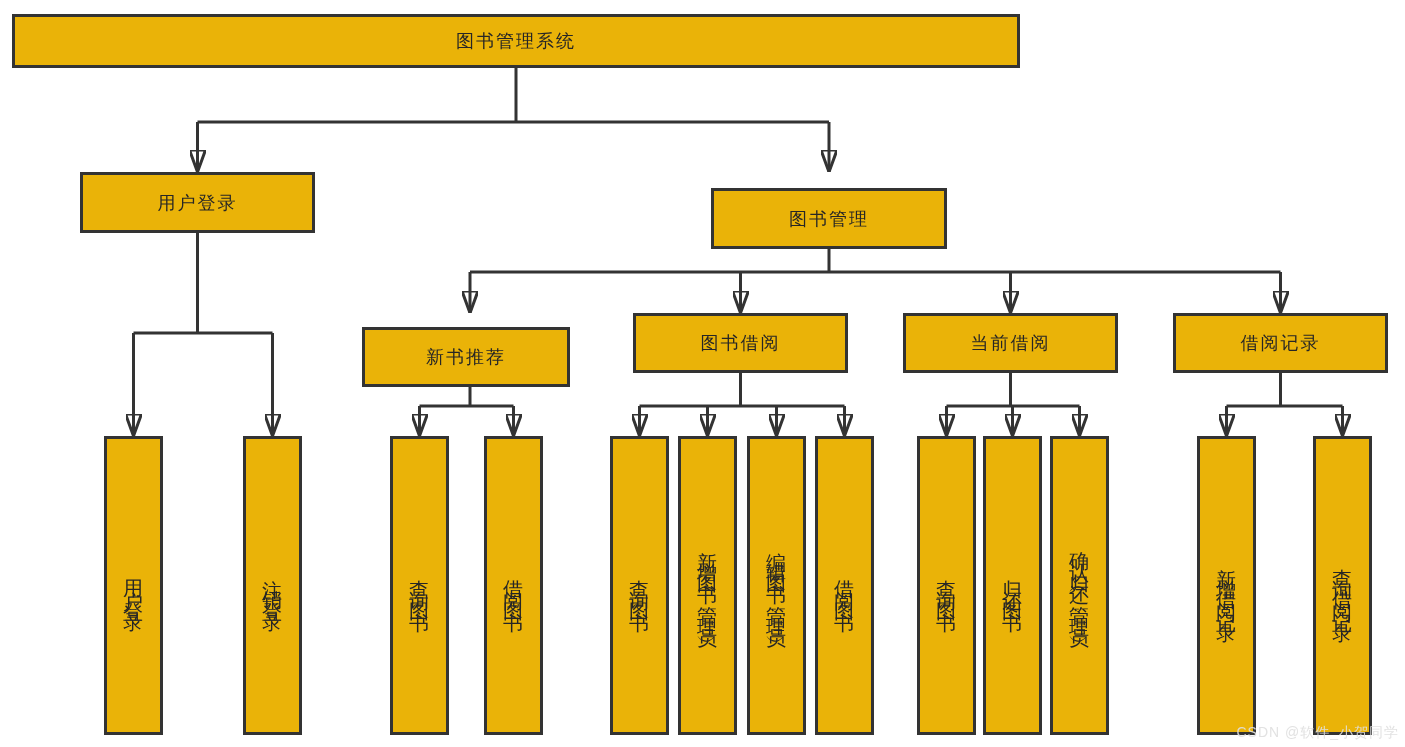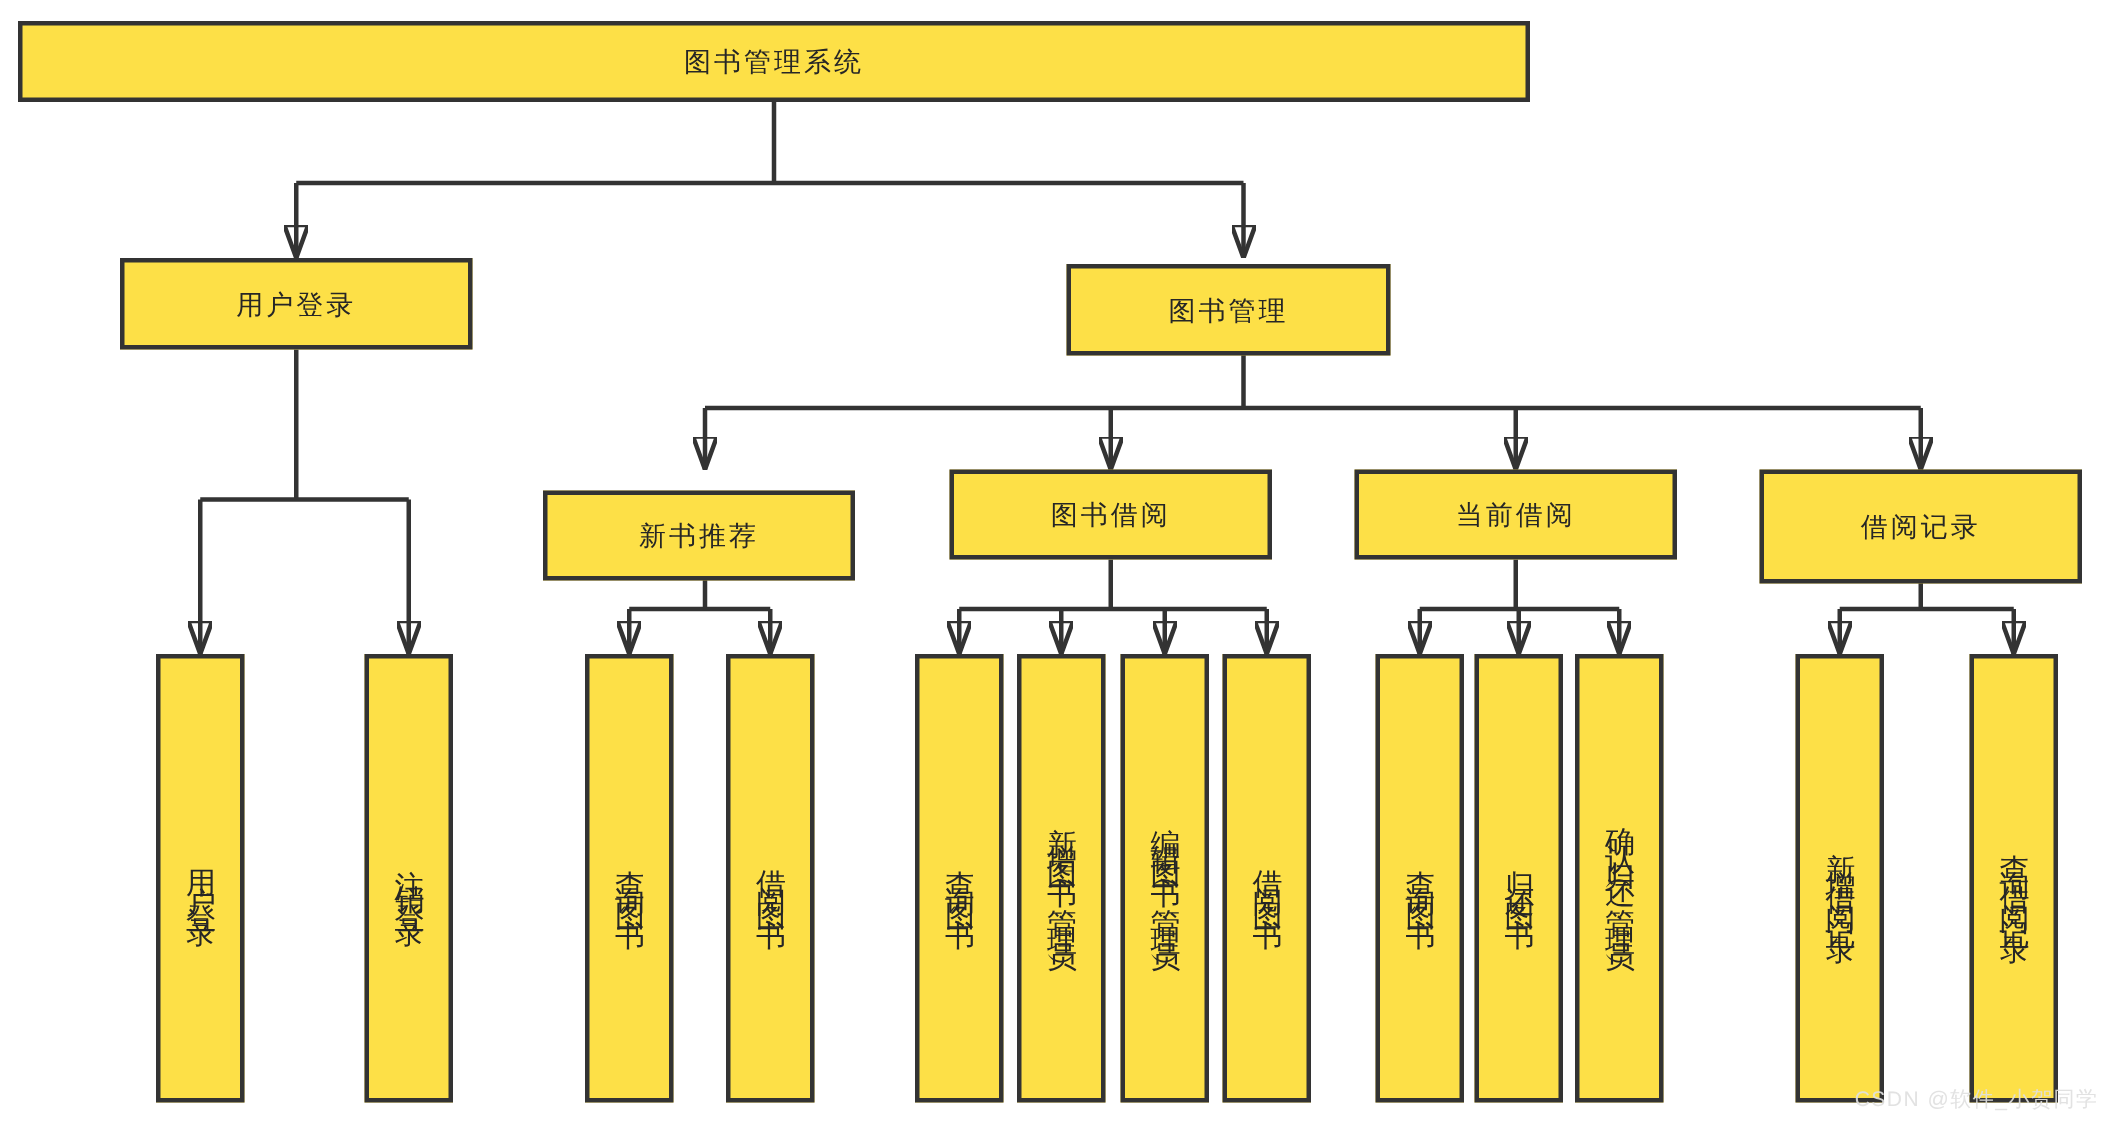--- a/index.html
+++ b/index.html
@@ -23,46 +23,46 @@
   }
   #connectors path, #connectors line {
     stroke: #333333;
     stroke-width: 3;
     fill: none;
   }
   .box {
     position: absolute;
     box-sizing: border-box;
     border: 3px solid #333333;
-    background: #fde047;
+    background: #eab308;
     color: #262626;
     display: flex;
     align-items: center;
     justify-content: center;
     text-align: center;
     z-index: 1;
     font-size: 18px;
     letter-spacing: 2px;
     line-height: 1;
   }
   .vbox {
     writing-mode: vertical-rl;
     text-orientation: mixed;
     font-size: 20px;
     letter-spacing: 11px;
     line-height: 1;
   }
   
   #node-root            { left: 12px;   top: 14px;  width: 1008px; height: 54px; }
   #node-user-login      { left: 80px;   top: 172px; width: 235px;  height: 61px; }
-  #node-book-mgmt       { left: 711px;  top: 176px; width: 216px;  height: 61px; }
+  #node-book-mgmt       { left: 711px;  top: 188px; width: 236px;  height: 61px; }
   #node-new-books       { left: 362px;  top: 327px; width: 208px;  height: 60px; }
   #node-book-borrow     { left: 633px;  top: 313px; width: 215px;  height: 60px; }
   #node-current-borrow  { left: 903px;  top: 313px; width: 215px;  height: 60px; }
-  #node-borrow-records  { left: 1173px; top: 313px; width: 215px;  height: 76px; }
+  #node-borrow-records  { left: 1173px; top: 313px; width: 215px;  height: 60px; }
   .leaf { top: 436px; width: 59px; height: 299px; }
   #leaf-user-login      { left: 104px;  }
   #leaf-logout          { left: 243px;  }
   #leaf-nb-query        { left: 390px;  }
   #leaf-nb-borrow       { left: 484px;  }
   #leaf-bb-query        { left: 610px;  }
   #leaf-bb-add          { left: 678px;  }
   #leaf-bb-edit         { left: 747px;  }
   #leaf-bb-borrow       { left: 815px;  }
   #leaf-cb-query        { left: 917px;  }

